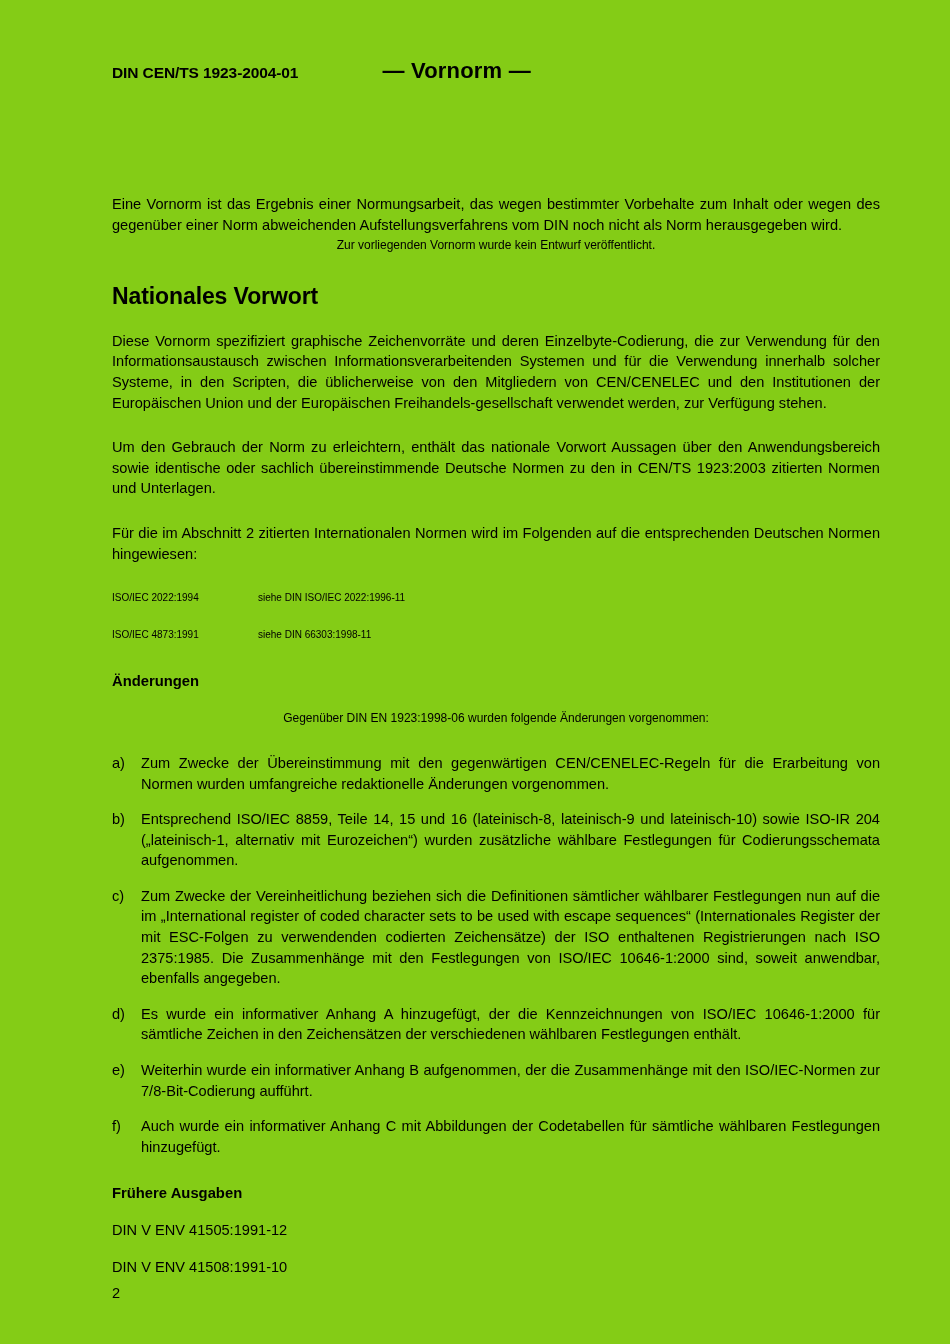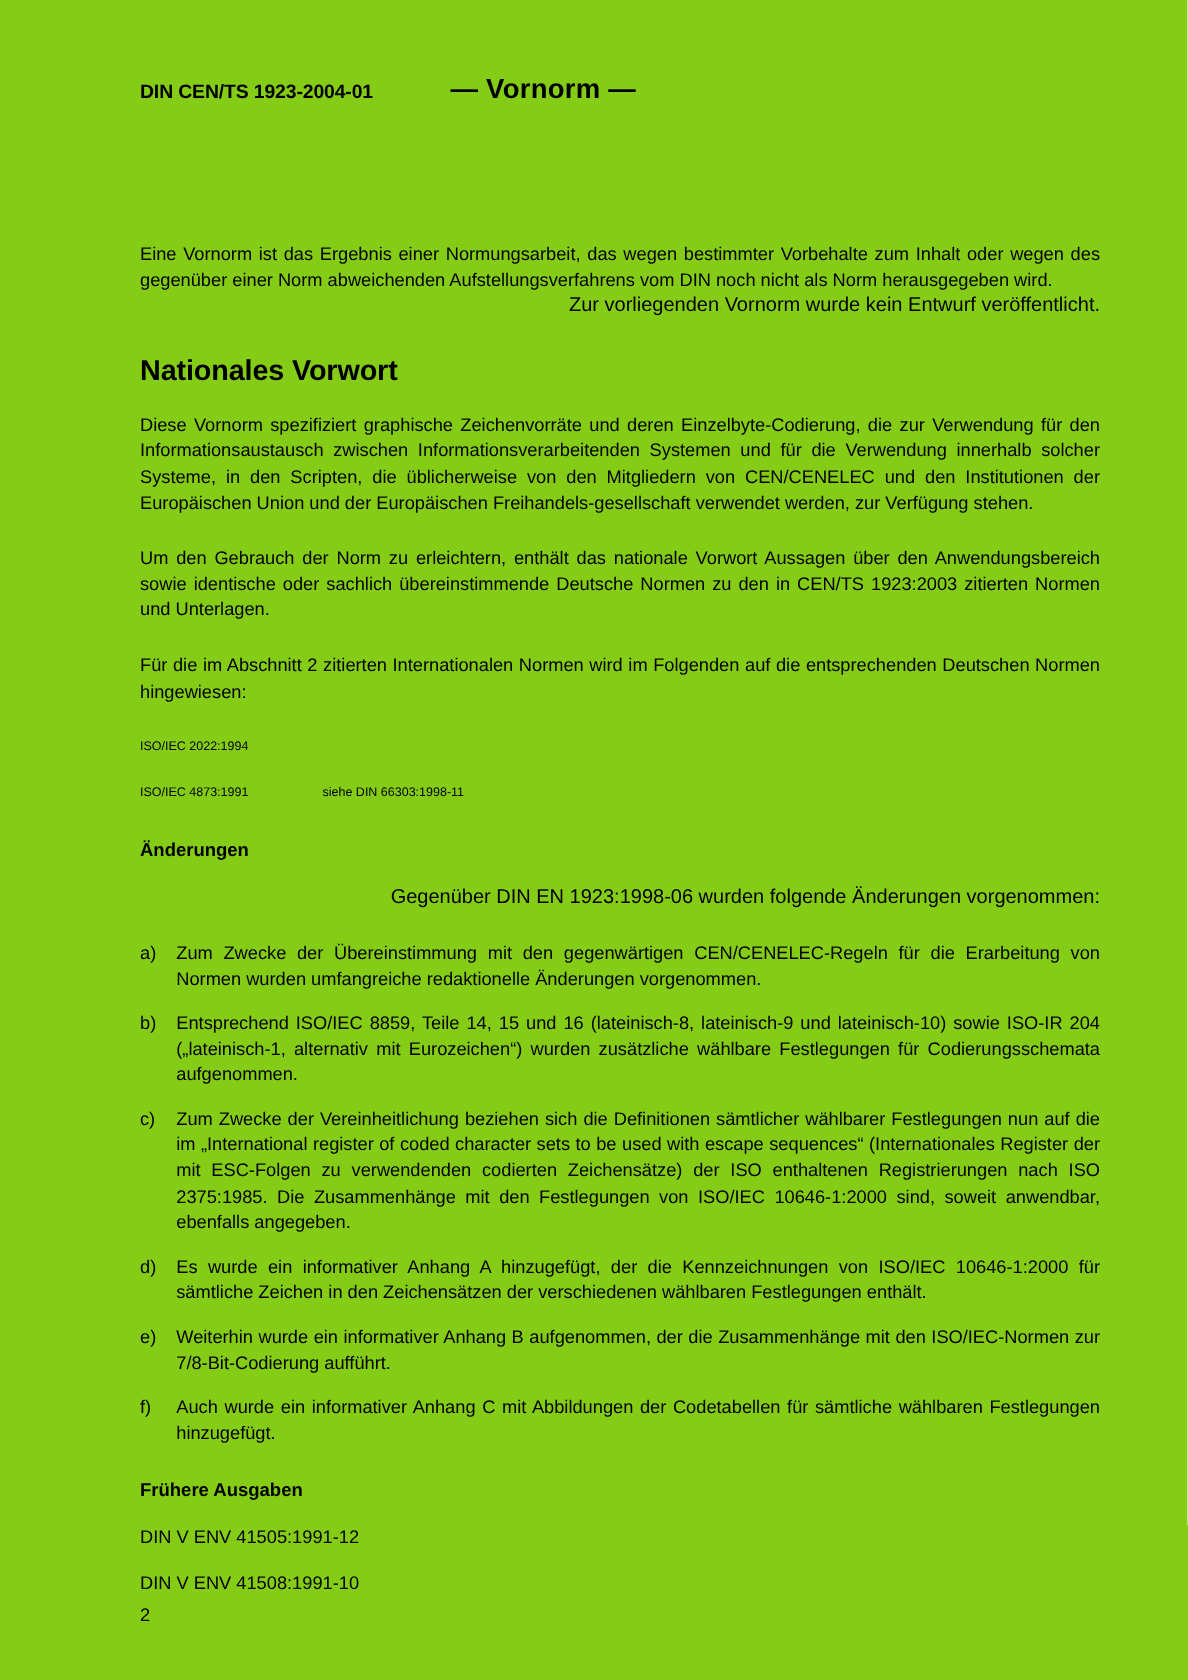--- a/index.html
+++ b/index.html
@@ -34,21 +34,21 @@
   }
   .doc-number {
     font-size: 15.5px;
     font-weight: bold;
     letter-spacing: -0.1px;
     white-space: nowrap;
   }
   .doc-kind {
     font-size: 22px;
     font-weight: bold;
-    margin-left: 62px;
+    margin-left: 84px;
     white-space: nowrap;
     letter-spacing: 0.2px;
   }
 
   
   .content {
     position: absolute;
     left: 112px;
     top: 194px;
     width: 768px;
@@ -60,23 +60,23 @@
   }
 
   .para {
     font-size: 14.6px;
     line-height: 20.6px;
     text-align: justify;
     text-justify: inter-word;
     hyphens: none;
   }
   .para-left {
-    font-size: 16px;
-    line-height: 20.6px;
-    text-align: right;
+    font-size: 12px;
+    line-height: 20.6px;
+    text-align: center;
   }
 
   .block-intro { margin-bottom: 0; }
 
   .heading1 {
     font-size: 23px;
     font-weight: bold;
     line-height: 24px;
     margin-top: 28px;
     margin-bottom: 23px;
@@ -163,20 +163,21 @@
     <p class="para">Diese Vornorm spezifiziert graphische Zeichenvorräte und deren Einzelbyte-Codierung, die  zur Verwendung für den Informationsaustausch zwischen Informationsverarbeitenden Systemen und für die Verwendung innerhalb solcher Systeme, in den Scripten, die üblicherweise von den Mitgliedern  von CEN/CENELEC und den Institutionen der Europäischen Union und der Europäischen Freihandels-gesellschaft verwendet werden, zur Verfügung stehen.</p>
     <div class="gap-md"></div>
     <p class="para">Um den Gebrauch der Norm zu erleichtern, enthält das nationale Vorwort Aussagen über den Anwendungsbereich sowie identische oder sachlich übereinstimmende Deutsche Normen zu den in CEN/TS 1923:2003 zitierten Normen und Unterlagen.</p>
     <div class="gap-md"></div>
     <p class="para">Für die im Abschnitt 2 zitierten Internationalen Normen wird im Folgenden auf die entsprechenden Deutschen Normen hingewiesen:</p>
     <div class="gap-md"></div>
 
     <div class="ref-list">
       <div class="ref-line">
         <span class="ref-left">ISO/IEC 2022:1994</span>
+        <span class="ref-right">siehe DIN ISO/IEC 2022:1996-11</span>
       </div>
       <div class="ref-line">
         <span class="ref-left">ISO/IEC 4873:1991</span>
         <span class="ref-right">siehe DIN 66303:1998-11</span>
       </div>
     </div>
 
     <h2 class="heading2">Änderungen</h2>
 
     <p class="para-left">Gegenüber DIN EN 1923:1998-06 wurden folgende Änderungen vorgenommen:</p>

